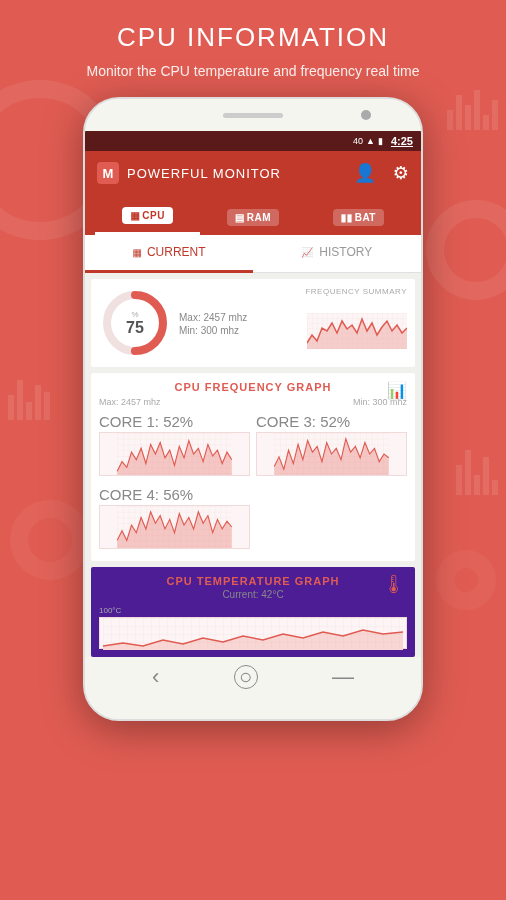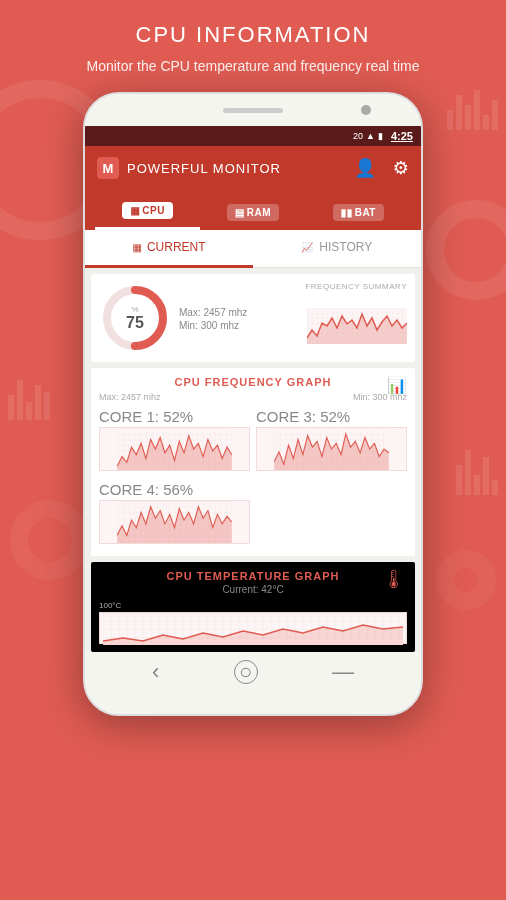--- a/index.html
+++ b/index.html
@@ -38,21 +38,21 @@
       width: 6px;
     }
 
     
     .title-area {
       margin-top: 22px;
       text-align: center;
       z-index: 2;
     }
     .main-title {
-      font-size: 22px;
+      font-size: 26px;
       font-weight: 300;
       color: #fff;
       letter-spacing: 2px;
     }
     .sub-title {
       font-size: 14px;
       color: rgba(255,255,255,0.9);
       margin-top: 10px;
       font-weight: 300;
     }
@@ -337,21 +337,21 @@
     }
     .core-svg {
       width: 100%;
       height: 44px;
       background: #fdf5f5;
       border: 1px solid #f0dada;
     }
 
     
     .temp-section {
-      background: #000000;
+      background: #4c1d95;
       margin: 6px 6px 0 6px;
       padding: 8px;
       border-radius: 2px;
       position: relative;
     }
     .temp-section-title {
       text-align: center;
       font-size: 11px;
       font-weight: 600;
       color: #e05c52;
@@ -463,21 +463,21 @@
 
 <div class="phone-frame">
 
   <div class="phone-top">
     <div class="phone-speaker"></div>
     <div class="phone-camera"></div>
   </div>
 
   <div class="status-bar">
     <span class="status-icons">
-      <span>20</span>
+      <span>40</span>
       <span>▲</span>
       <span>▮</span>
     </span>
     <span class="status-time" style="margin-left:4px;">4:25</span>
   </div>
 
   <div class="app-bar">
     <div class="app-logo">M</div>
     <span class="app-name">POWERFUL MONITOR</span>
     <span class="app-bar-icon">👤</span>

